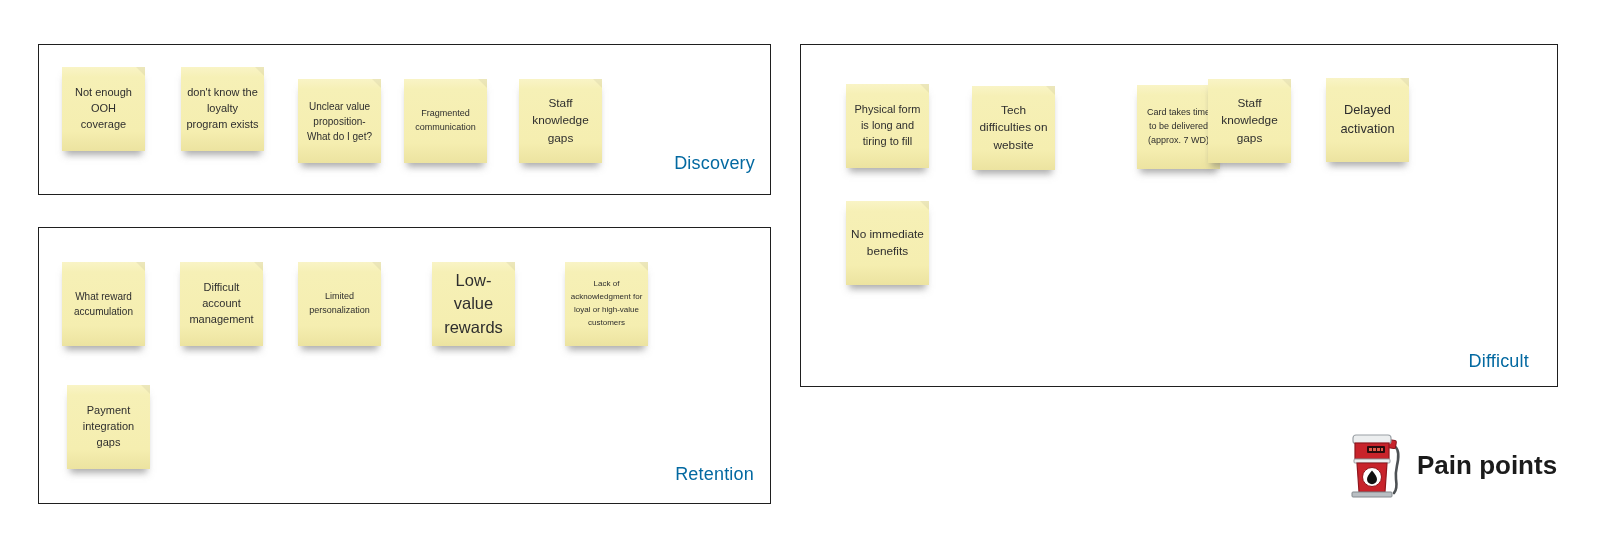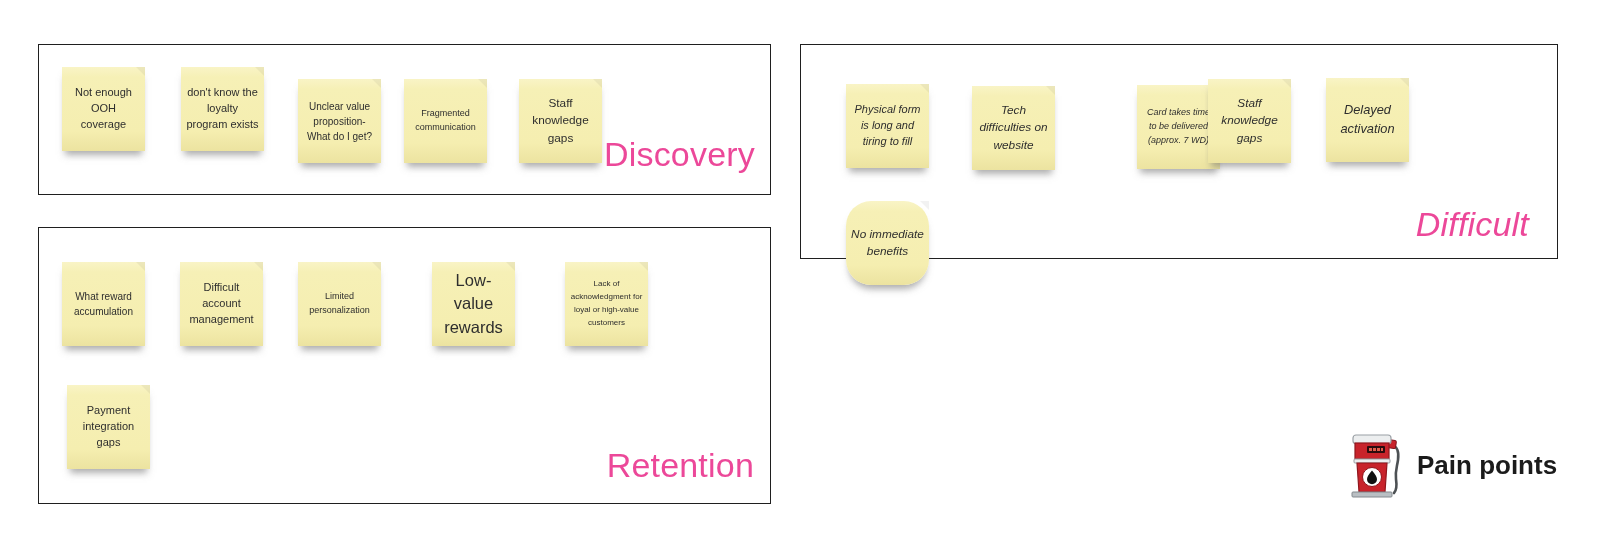--- a/index.html
+++ b/index.html
@@ -11,22 +11,22 @@
     overflow:hidden;
   }
   .frame{
     position:absolute;
     border:1.5px solid #1f1f1f;
     background:#ffffff;
     box-sizing:border-box;
   }
   .frame-label{
     position:absolute;
-    font-size:34px;
-    color:#ec4899;
+    font-size:18px;
+    color:#0369a1;
     letter-spacing:.2px;
     white-space:nowrap;
     margin-left:16px;
   }
   .note{
     position:absolute;
     width:83px;height:84px;
     box-sizing:border-box;
     padding:16px 5px;
     display:flex;align-items:center;justify-content:center;
@@ -101,37 +101,37 @@
     </div>
     <div class="note fs-8" style="left:526px;top:34px;">
       <span>Lack of acknowledgment for loyal or high-value customers</span>
     </div>
     <div class="note fs-11" style="left:28px;top:157px;">
       <span>Payment integration gaps</span>
     </div>
     <div class="frame-label" style="right:16px;bottom:18px;">Retention</div>
   </div>
 
-  <div class="frame" style="left:800px;top:44px;width:758px;height:215px;font-style:italic;">
+  <div class="frame" style="left:800px;top:44px;width:758px;height:343px;">
     <div class="note fs-11" style="left:45px;top:39px;">
       <span>Physical form is long and tiring to fill</span>
     </div>
     <div class="note fs-12" style="left:171px;top:41px;">
       <span>Tech difficulties on website</span>
     </div>
     <div class="note fs-9" style="left:288px;top:40px;margin-left:48px;">
       <span>Card takes time to be delivered (approx. 7 WD)</span>
     </div>
     <div class="note fs-12" style="left:407px;top:34px;">
       <span>Staff knowledge gaps</span>
     </div>
     <div class="note fs-13" style="left:525px;top:33px;">
       <span>Delayed activation</span>
     </div>
-    <div class="note fs-12" style="left:45px;top:156px;border-radius:25px;">
+    <div class="note fs-12" style="left:45px;top:156px;">
       <span>No immediate benefits</span>
     </div>
     <div class="frame-label" style="right:28px;bottom:14px;">Difficult</div>
   </div>
 
   <div class="legend">
     <span style="display:inline-block;line-height:0;">
       <svg width="56" height="66" viewBox="0 0 56 66" xmlns="http://www.w3.org/2000/svg">
 
         <path d="M44 13 C52 13 53 21 52 28 C51 35 49 39 50 47 C51 54 50 59 48 61" fill="none" stroke="#4d5154" stroke-width="2.6" stroke-linecap="round"></path>

